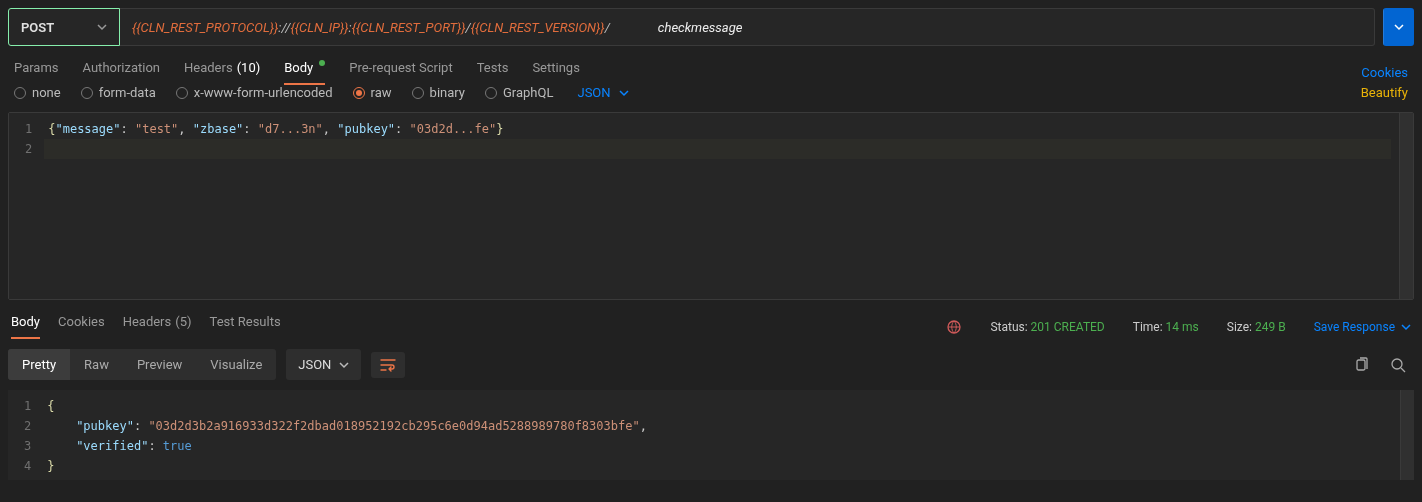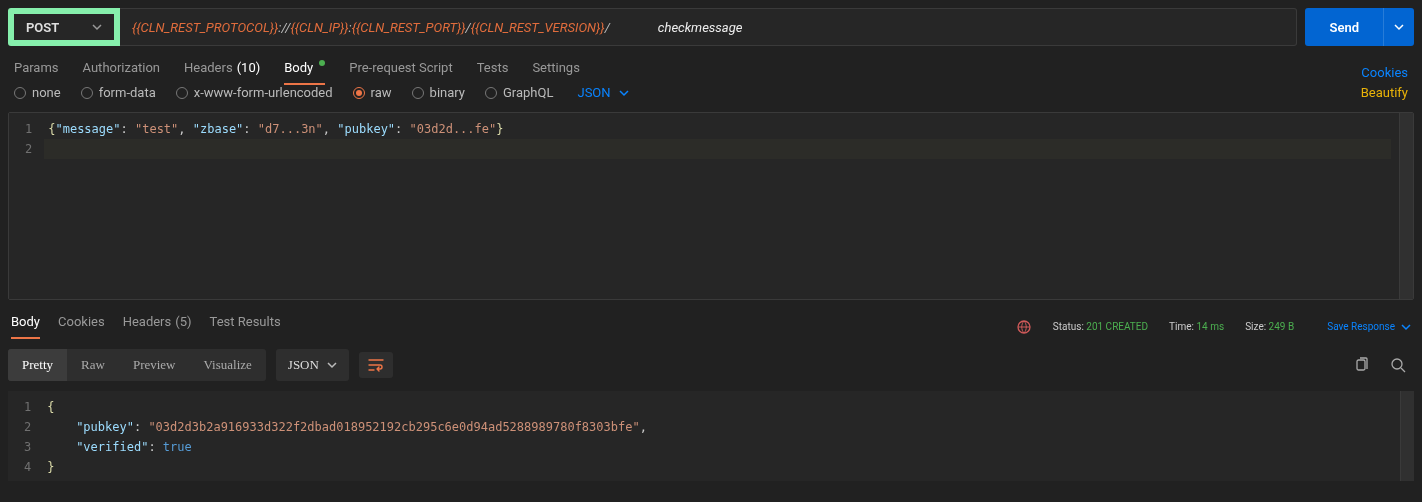--- a/index.html
+++ b/index.html
@@ -9,21 +9,21 @@
     font-family: -apple-system, BlinkMacSystemFont, "Segoe UI", Roboto, sans-serif;
     font-size: 13px;
     width: 1422px;
     height: 502px;
     overflow: hidden;
     padding: 8px;
   }
   .topbar { display: flex; gap: 8px; align-items: stretch; height: 38px; }
   .method-select {
     display: flex; align-items: center; gap: 10px;
-    background: #262626; border: 6px solid #86efac; border-radius: 3px 0 0 3px;
+    background: #262626; border: 1px solid #86efac; border-radius: 3px 0 0 3px;
     padding: 0 12px; width: 112px; justify-content: space-between;
   }
   .method-select span { font-weight: 600; color: #e0e0e0; }
   .url-bar {
     flex: 1; display: flex; align-items: center;
     background: #262626; border: 1px solid #3a3a3a; border-left:none; border-radius: 0 3px 3px 0;
     padding: 0 12px; margin-left:-8px;font-style:italic;
   }
   .url-bar .var { color: #e06c3c; }
   .url-bar .sep { color: #bbb; }
@@ -56,26 +56,26 @@
   }
   .gutter { background:#262626; color:#707070; text-align:right; padding:6px 12px 0 16px; font-family:Menlo,Consolas,monospace; font-size:12px; line-height:20px; user-select:none;}
   .code { flex:1; padding:6px 8px 0 4px; font-family:Menlo,Consolas,monospace; font-size:12px; line-height:20px; white-space:pre;}
   .code .hl-line { background:rgba(120,120,60,0.08); display:block; height:20px; margin-left:-4px; padding-left:4px;}
   .tok-punc{color:#ccc;} .tok-key{color:#9cdcfe;} .tok-str{color:#ce9178;} .tok-bool{color:#569cd6;} .tok-brace{color:#dcdcaa;}
   .minimap { width:14px; background:#303030; border-left:1px solid #3a3a3a;}
   .resp-tabs { display:flex; align-items:center; justify-content:space-between; margin-top:14px; padding:0 3px;}
   .resp-left { display:flex; gap:18px; }
   .resp-tab { color:#999; padding-bottom:8px; cursor:pointer; display:flex; gap:4px;}
   .resp-tab.active { color:#fff; border-bottom:2px solid #ed7547;}
-  .resp-right { display:flex; align-items:center; gap:21px; font-size:10px;}
+  .resp-right { display:flex; align-items:center; gap:28px; font-size:12px;}
   .globe-icon { color:#d05a5a; }
   .status-val{color:#4caf50;} .time-val{color:#4caf50;} .size-val{color:#4caf50;}
-  .save-resp { color:#0a84ff; display:flex; align-items:center; gap:6px;margin-left:12px;}
+  .save-resp { color:#0a84ff; display:flex; align-items:center; gap:6px;}
   .resp-controls { display:flex; align-items:center; gap:10px; margin-top:10px; padding:0 0px; justify-content:space-between;}
-  .resp-controls-left{display:flex; gap:10px; align-items:center;font-family:Liberation Serif, serif;}
+  .resp-controls-left{display:flex; gap:10px; align-items:center;}
   .view-tabs { display:flex; background:#2e2e2e; border-radius:3px; overflow:hidden;}
   .view-tab { padding:8px 14px; color:#aaa; cursor:pointer;}
   .view-tab.active { background:#3c3c3c; color:#fff;}
   .fmt-select { background:#2e2e2e; border-radius:3px; padding:8px 12px; display:flex; align-items:center; gap:8px; color:#ddd;}
   .wrap-btn { background:#2e2e2e; border-radius:3px; padding:6px 9px; display:flex; align-items:center; color:#ed7547;}
   .resp-right-icons { display:flex; gap:20px; color:#aaa; padding-right:8px;}
   .resp-editor { margin-top:10px; background:#262626; height:90px; display:flex; overflow:hidden; position:relative;}
   svg { display:block; }
 </style>
 </head>
@@ -93,21 +93,20 @@
       <span class="sep">://</span>
       <span class="var">{{CLN_IP}}</span>
       <span class="sep">:</span>
       <span class="var">{{CLN_REST_PORT}}</span>
       <span class="sep">/</span>
       <span class="var">{{CLN_REST_VERSION}}</span>
       <span class="sep">/</span>
       <span class="path">checkmessage</span>
   </div>
   <div class="send-btn">
-    <div class="send-main">Send</div>
     <div class="send-drop">
       <svg class="chev" viewBox="0 0 10 10">
           <path d="M1 3 L5 7 L9 3" stroke="#fff" stroke-width="1.5" fill="none"></path>
         </svg>
     </div>
   </div>
 </div>
 
 <div class="req-tabs">
   <div class="tabs-left">

